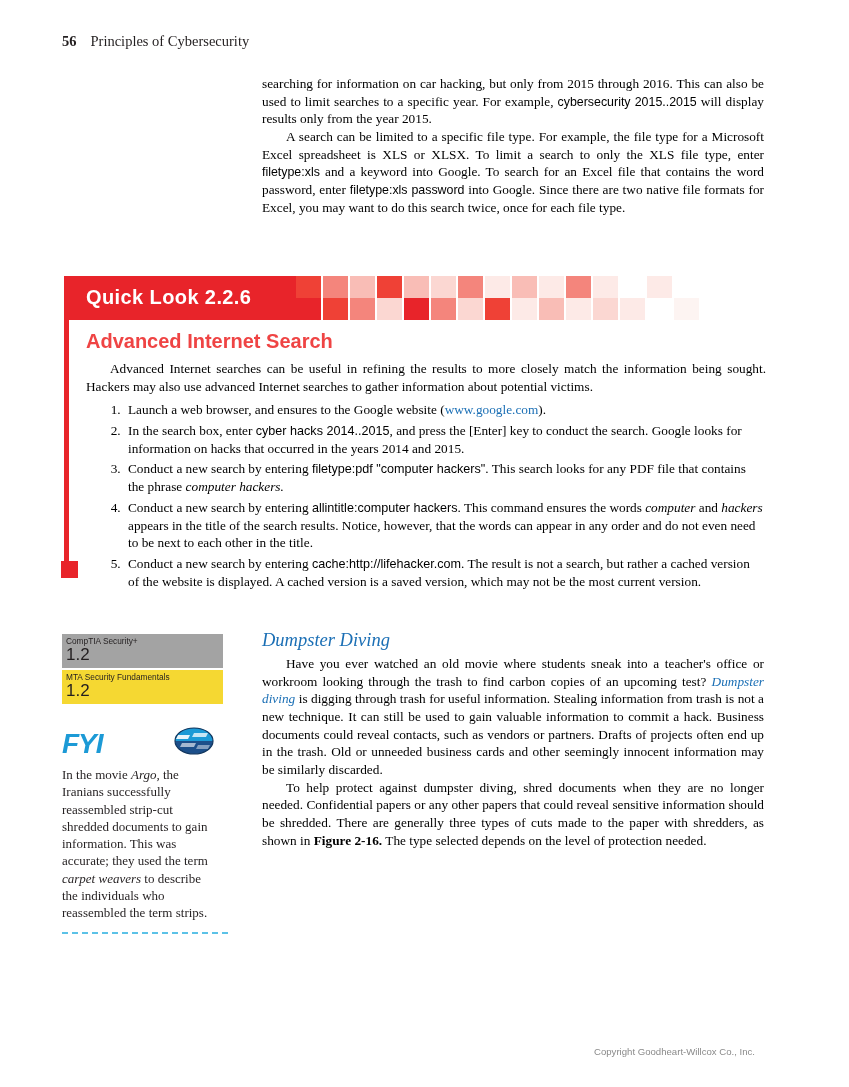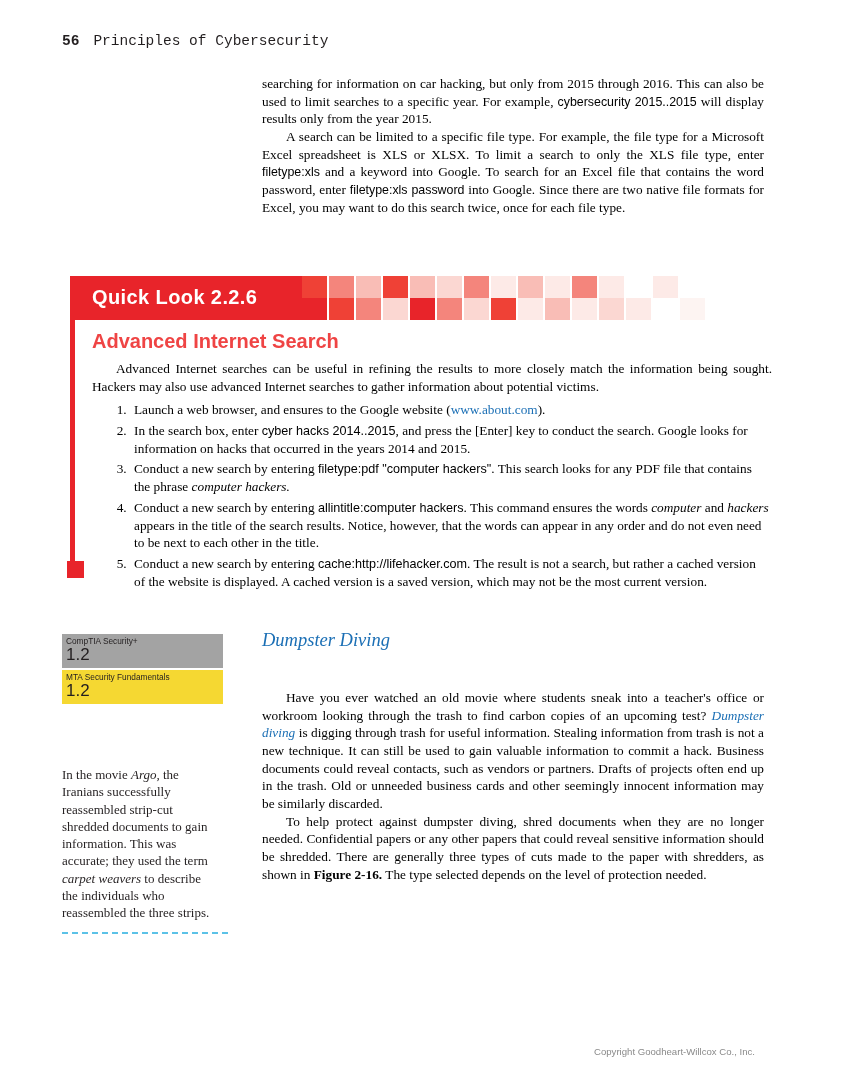--- a/index.html
+++ b/index.html
@@ -19,21 +19,21 @@
     position: relative;
     width: 849px;
     height: 1087px;
   }
 
   
   .runhead {
     position: absolute;
     top: 33px;
     left: 62px;
-    font-family: Liberation Mono, monospace;
+    font-family: Liberation Serif, serif;
     font-size: 14.5px;
     color: #231f20;
     text-align: right;
   }
   .runhead .pagenum {
     font-weight: bold;
     margin-right: 14px;
   }
 
   
@@ -49,21 +49,21 @@
   }
   .topbody p { margin: 0; }
   .topbody p + p { margin-top: 0px; }
   .indent { text-indent: 24px; }
   .sans { font-family: "Liberation Sans", sans-serif; font-size: 12.4px; }
 
   
   .ql {
     position: absolute;
     top: 276px;
-    left: 70px;
+    left: 64px;
     width: 702px;
   }
   .ql-bar {
     position: relative;
     height: 44px;
     width: 702px;
     overflow: hidden;
   }
   .ql-title-block {
     position: absolute;
@@ -218,21 +218,21 @@
     left: 262px;
     top: 630px;
     font-family: "Liberation Serif", serif;
     font-style: italic;
     font-size: 18.5px;
     color: #1b6fb5;
   }
   .dd-body {
     position: absolute;
     left: 262px;
-    top: 689px;
+    top: 655px;
     width: 502px;
     font-size: 13.3px;
     line-height: 1.33;
     text-align: justify;
   }
   .dd-body p { margin: 0; text-indent: 24px; }
   .dd-term { color: #1b6fb5; font-style: italic; }
   ul.dd-bullets {
     margin: 2px 0 0 0;
     padding-left: 28px;
@@ -314,39 +314,55 @@
         <span style="left:378px;top:22px; width:25px; height:22px; background:#fdf4f2;"></span>
       </div>
     </div>
     <div class="ql-leftbar"></div>
     <div class="ql-endsquare"></div>
 
     <div class="ql-heading">Advanced Internet Search</div>
     <div class="ql-intro">Advanced Internet searches can be useful in refining the results to more closely match the information being sought. Hackers may also use advanced Internet searches to gather information about potential victims.</div>
 
     <ol class="ql-list">
-      <li><span>Launch a web browser, and ensures to the Google website (</span><a class="link" href="#">www.about.com</a><span>).</span></li>
+      <li><span>Launch a web browser, and ensures to the Google website (</span><a class="link" href="#">www.google.com</a><span>).</span></li>
       <li><span>In the search box, enter </span><span class="mono">cyber hacks 2014..2015</span><span>, and press the [Enter] key to conduct the search. Google looks for information on hacks that occurred in the years 2014 and 2015.</span></li>
       <li><span>Conduct a new search by entering </span><span class="mono">filetype:pdf "computer hackers"</span><span>. This search looks for any PDF file that contains the phrase </span><span class="ital">computer hackers.</span></li>
       <li><span>Conduct a new search by entering </span><span class="mono">allintitle:computer hackers</span><span>. This command ensures the words </span><span class="ital">computer</span><span> and </span><span class="ital">hackers</span><span> appears in the title of the search results. Notice, however, that the words can appear in any order and do not even need to be next to each other in the title.</span></li>
       <li><span>Conduct a new search by entering </span><span class="mono">cache:http://lifehacker.com</span><span>. The result is not a search, but rather a cached version of the website is displayed. A cached version is a saved version, which may not be the most current version.</span></li>
     </ol>
   </div>
 
   <div class="cert-box cert-comptia">
     <div class="cert-label">CompTIA Security+</div>
     <div class="cert-num">1.2</div>
   </div>
   <div class="cert-box cert-mta">
     <div class="cert-label">MTA Security Fundamentals</div>
     <div class="cert-num">1.2</div>
   </div>
 
+  <div class="fyi">
+    <span class="fyi-word">FYI</span>
+    <span class="fyi-globe">
+      <svg width="44" height="30" viewBox="0 0 44 30">
+        <g transform="translate(2,1)">
+          <ellipse cx="20" cy="14" rx="19" ry="13" fill="#1c4f8a"></ellipse>
+          <path d="M1 14 A19 13 0 0 1 39 14 Z" fill="#1c9ad6"></path>
+          <path d="M4 8 L16 8 L14 12 L2 12 Z" fill="#ffffff" opacity="0.9"></path>
+          <path d="M20 6 L34 6 L32 10 L18 10 Z" fill="#ffffff" opacity="0.75"></path>
+          <path d="M8 16 L22 16 L20 20 L6 20 Z" fill="#ffffff" opacity="0.6"></path>
+          <path d="M24 18 L36 18 L34 22 L22 22 Z" fill="#ffffff" opacity="0.45"></path>
+          <ellipse cx="20" cy="14" rx="19" ry="13" fill="none" stroke="#13375f" stroke-width="1.2"></ellipse>
+        </g>
+      </svg>
+    </span>
+  </div>
   <div class="fyi-text">
-    <span>In the movie </span><span class="ital">Argo,</span><span> the Iranians successfully reassembled strip-cut shredded documents to gain information. This was accurate; they used the term </span><span class="ital">carpet weavers</span><span> to describe the individuals who reassembled the three strips.</span>
+    <span>In the movie </span><span class="ital">Argo,</span><span> the Iranians successfully reassembled strip-cut shredded documents to gain information. This was accurate; they used the term </span><span class="ital">carpet weavers</span><span> to describe the individuals who reassembled the term strips.</span>
   </div>
   <div class="fyi-rule"></div>
 
   <div class="dd-head">Dumpster Diving</div>
   <div class="dd-body">
     <p><span>Have you ever watched an old movie where students sneak into a teacher's office or workroom looking through the trash to find carbon copies of an upcoming test? </span><span class="dd-term">Dumpster diving</span><span> is digging through trash for useful information. Stealing information from trash is not a new technique. It can still be used to gain valuable information to commit a hack. Business documents could reveal contacts, such as vendors or partners. Drafts of projects often end up in the trash. Old or unneeded business cards and other seemingly innocent information may be similarly discarded.</span></p>
     <p><span>To help protect against dumpster diving, shred documents when they are no longer needed. Confidential papers or any other papers that could reveal sensitive information should be shredded. There are generally three types of cuts made to the paper with shredders, as shown in </span><span class="bold">Figure 2-16.</span><span> The type selected depends on the level of protection needed.</span></p>
     <ul class="dd-bullets">
     </ul>
   </div>

